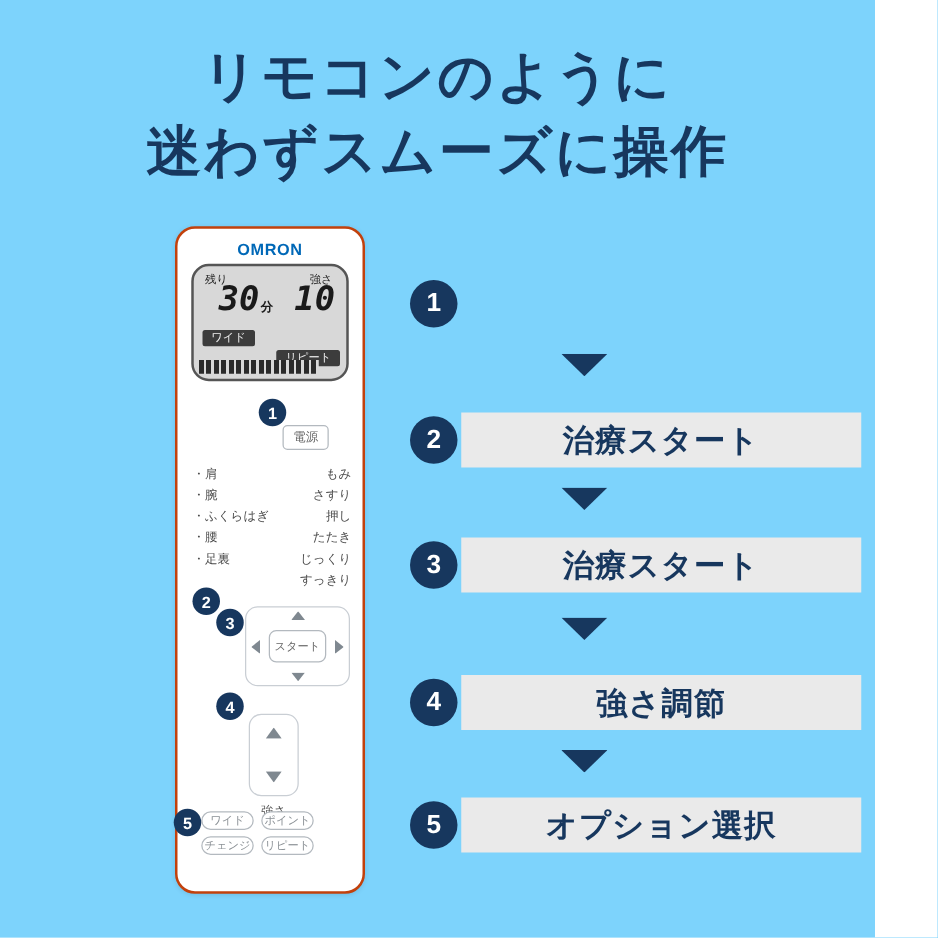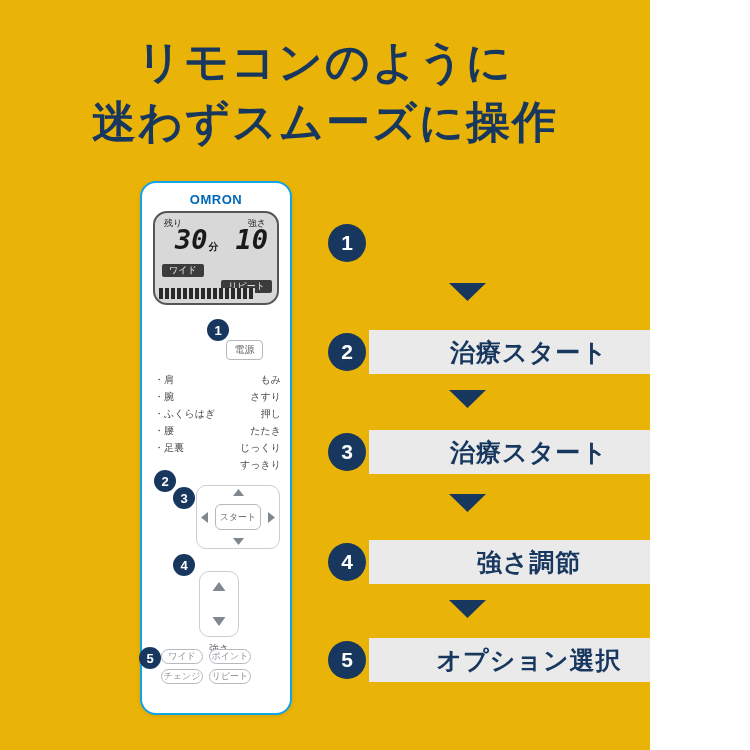--- a/index.html
+++ b/index.html
@@ -1,26 +1,26 @@
 <!DOCTYPE html>
 <html><head>
 <meta charset="utf-8">
 <style>
   :root { --navy:#17375e; --bar-gray:#eaeaea; --omron:#0068b7; }
   * { margin:0; padding:0; box-sizing:border-box; }
   body { font-family:"Liberation Sans","DejaVu Sans",sans-serif; background:#fff; }
-  .page { position:relative; width:650px; height:750px; background:#eab308; overflow:hidden; }
+  .page { position:relative; width:700px; height:750px; background:#7dd3fc; overflow:hidden; }
 
   
   .title { position:absolute; top:32px; left:0; width:100%; text-align:center;
            font-size:44px; font-weight:bold; color:var(--navy); line-height:60px; letter-spacing:2px; }
 
   
   .remote { position:absolute; left:140px; top:181px; width:152px; height:534px;
-            background:#fff; border:2px solid #0ea5e9; border-radius:16px;
+            background:#fff; border:2px solid #c2410c; border-radius:16px;
             box-shadow:0 1px 4px rgba(0,0,0,0.10);padding-left:44px; }
   .brand { position:absolute; top:9px; left:0; width:100%; text-align:center;
            color:var(--omron); font-weight:bold; font-size:13px; letter-spacing:.5px; }
 
   
   .lcd { position:absolute; left:11px; top:28px; width:126px; height:94px;
          background:#d8d8d8; border:2px solid #555; border-radius:14px; }
   .lcd-lab { position:absolute; top:4px; font-size:9px; color:#222; }
   .lab-left { left:9px; } .lab-right { right:11px; }
   .lcd-val { position:absolute; top:13px; display:flex; align-items:flex-end;

